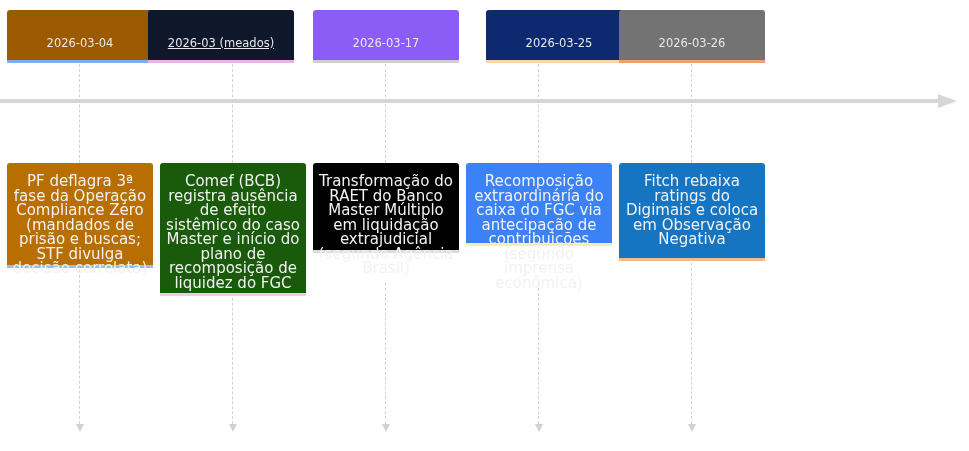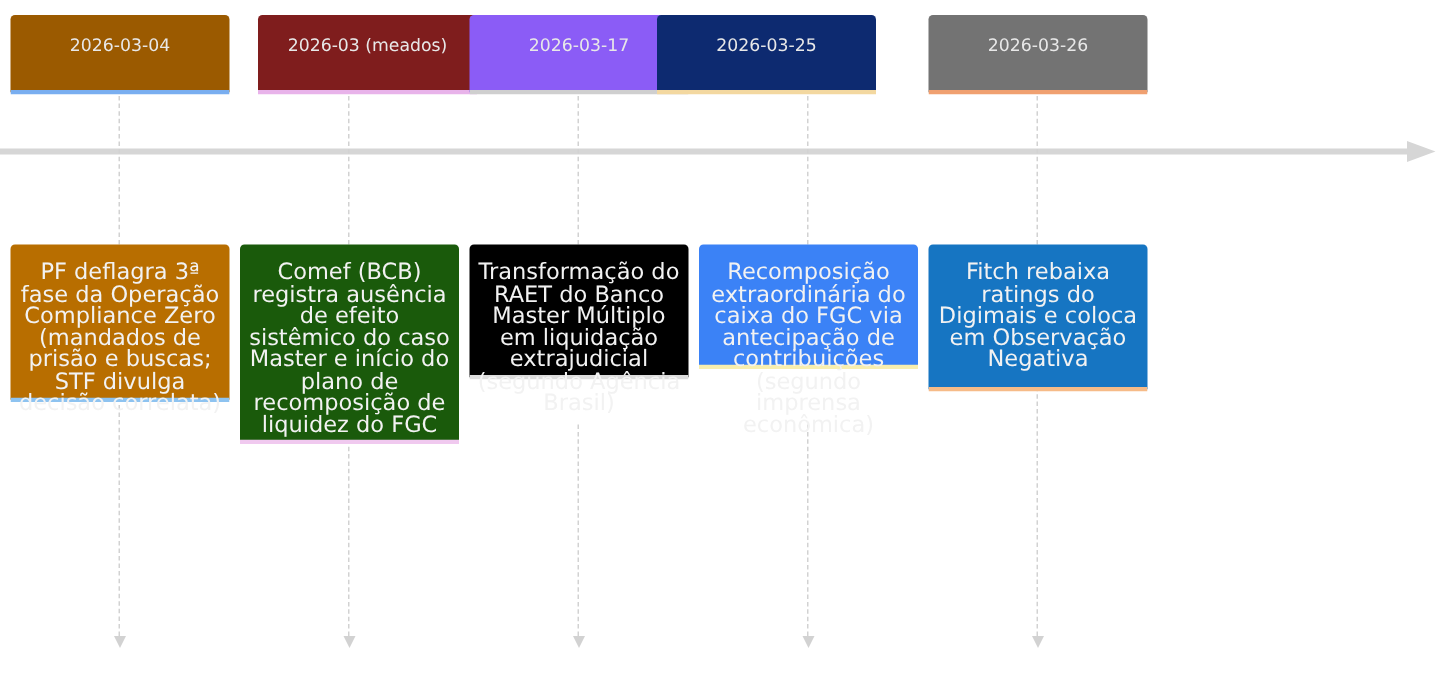--- a/index.html
+++ b/index.html
@@ -3,21 +3,21 @@
   <meta charset="utf-8">
   <style>
     * { box-sizing: border-box; margin: 0; padding: 0; }
     html, body { width: 969px; height: 451px; background: #ffffff; overflow: hidden; }
     body { position: relative; font-family: "DejaVu Sans", sans-serif; }
     .canvas { position: absolute; left: 0; top: 0; width: 969px; height: 451px; }
     .period {
       position: absolute; top: 10px; width: 146px; height: 53px;
       border-radius: 3px 3px 0 0;
       color: #e8e8e8; font-size: 11.5px; text-align: center;
-      padding-top: 13px;
+      padding-top: 26px;
     }
     .event {
       position: absolute; top: 163px; width: 146px;
       border-radius: 3px 3px 0 0;
       color: #f2f2f2; font-size: 15px; line-height: 14.5px; text-align: center;
       padding: 11px 4px 6px 4px;
     }
     .dash {
       position: absolute; width: 0; border-left: 1.5px dashed #d2d2d2;
     }
@@ -39,31 +39,31 @@
   <div class="axis-head"></div>
   <div id="periods">
       <div class="dash" style="left: 79px; top: 64px; height: 99px;"></div>
       <div class="dash" style="left: 79px; top: 270px; height: 154px;"></div>
       <div class="down-head" style="left: 76px;"></div>
       <div class="period" style="left: 7px; background: rgb(155, 90, 0); border-bottom: 3px solid rgb(121, 174, 240);">2026-03-04</div>
       <div class="event" style="left: 7px; height: 105px; background: rgb(184, 110, 0); border-bottom: 3px solid rgb(142, 195, 240);">PF deflagra 3ª fase da Operação Compliance Zero (mandados de prisão e buscas; STF divulga decisão correlata)</div>
       <div class="dash" style="left: 232px; top: 64px; height: 99px;"></div>
       <div class="dash" style="left: 232px; top: 283px; height: 141px;"></div>
       <div class="down-head" style="left: 229px;"></div>
-      <div class="period" style="left: 172px; background: #7f1d1d; border-bottom: 3px solid rgb(232, 179, 234);">2026-03 (meados)</div>
+      <div class="period" style="left: 148px; background: #0f172a; border-bottom: 3px solid rgb(232, 179, 234); text-decoration: underline;">2026-03 (meados)</div>
       <div class="event" style="left: 160px; height: 133px; background: rgb(26, 90, 11); border-bottom: 3px solid rgb(240, 201, 239); text-align: center;">Comef (BCB) registra ausência de efeito sistêmico do caso Master e início do plano de recomposição de liquidez do FGC</div>
       <div class="dash" style="left: 385px; top: 64px; height: 99px;"></div>
       <div class="dash" style="left: 385px; top: 283px; height: 141px;"></div>
       <div class="down-head" style="left: 382px;"></div>
       <div class="period" style="left: 313px; background: #8b5cf6; border-bottom: 3px solid rgb(207, 207, 207);">2026-03-17</div>
       <div class="event" style="left: 313px; height: 90px; background: #000000; border-bottom: 3px solid rgb(220, 220, 220);">Transformação do RAET do Banco Master Múltiplo em liquidação extrajudicial (segundo Agência Brasil)</div>
       <div class="dash" style="left: 538px; top: 64px; height: 99px;"></div>
       <div class="dash" style="left: 538px; top: 283px; height: 141px;"></div>
       <div class="down-head" style="left: 535px;"></div>
-      <div class="period" style="left: 438px; background: rgb(13, 42, 112); border-bottom: 3px solid rgb(243, 216, 160);">2026-03-25</div>
+      <div class="period" style="left: 486px; background: rgb(13, 42, 112); border-bottom: 3px solid rgb(243, 216, 160);">2026-03-25</div>
       <div class="event" style="left: 466px; height: 83px; background: #3b82f6; border-bottom: 3px solid rgb(248, 238, 174);">Recomposição extraordinária do caixa do FGC via antecipação de contribuições (segundo imprensa econômica)</div>
       <div class="dash" style="left: 691px; top: 64px; height: 99px;"></div>
       <div class="dash" style="left: 691px; top: 243px; height: 181px;"></div>
       <div class="down-head" style="left: 688px;"></div>
       <div class="period" style="left: 619px; background: #737373; border-bottom: 3px solid rgb(240, 160, 112);">2026-03-26</div>
       <div class="event" style="left: 619px; height: 98px; background: rgb(22, 117, 194); border-bottom: 3px solid rgb(246, 187, 136);">Fitch rebaixa ratings do Digimais e coloca em Observação Negativa</div>
     </div>
 </div>
 
 </body></html>

